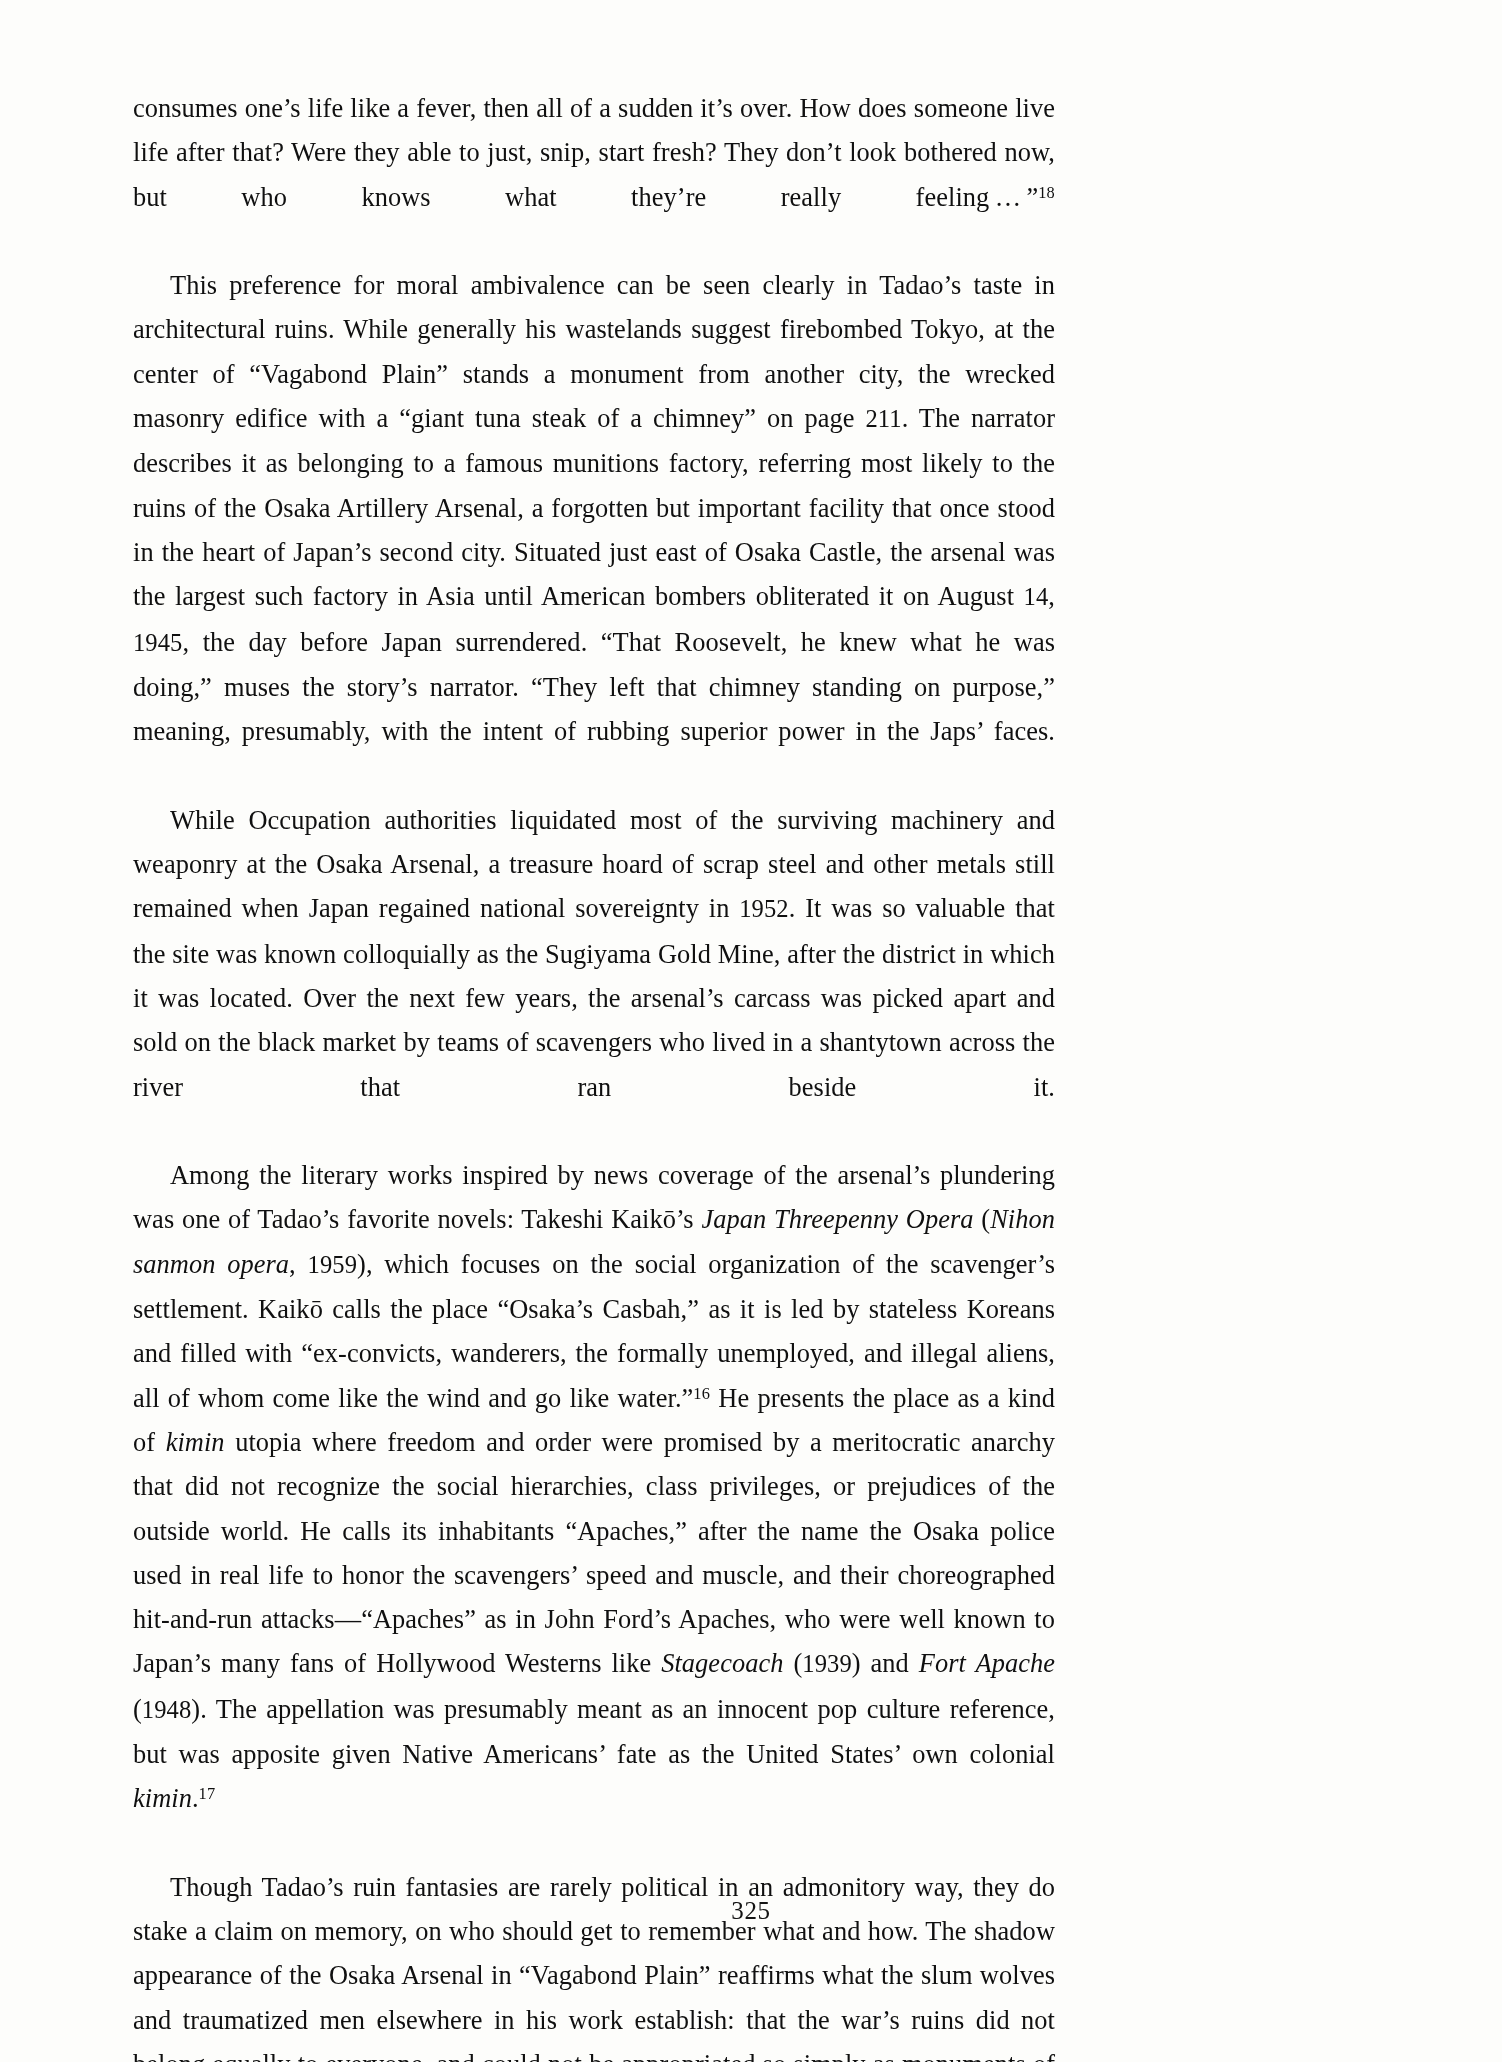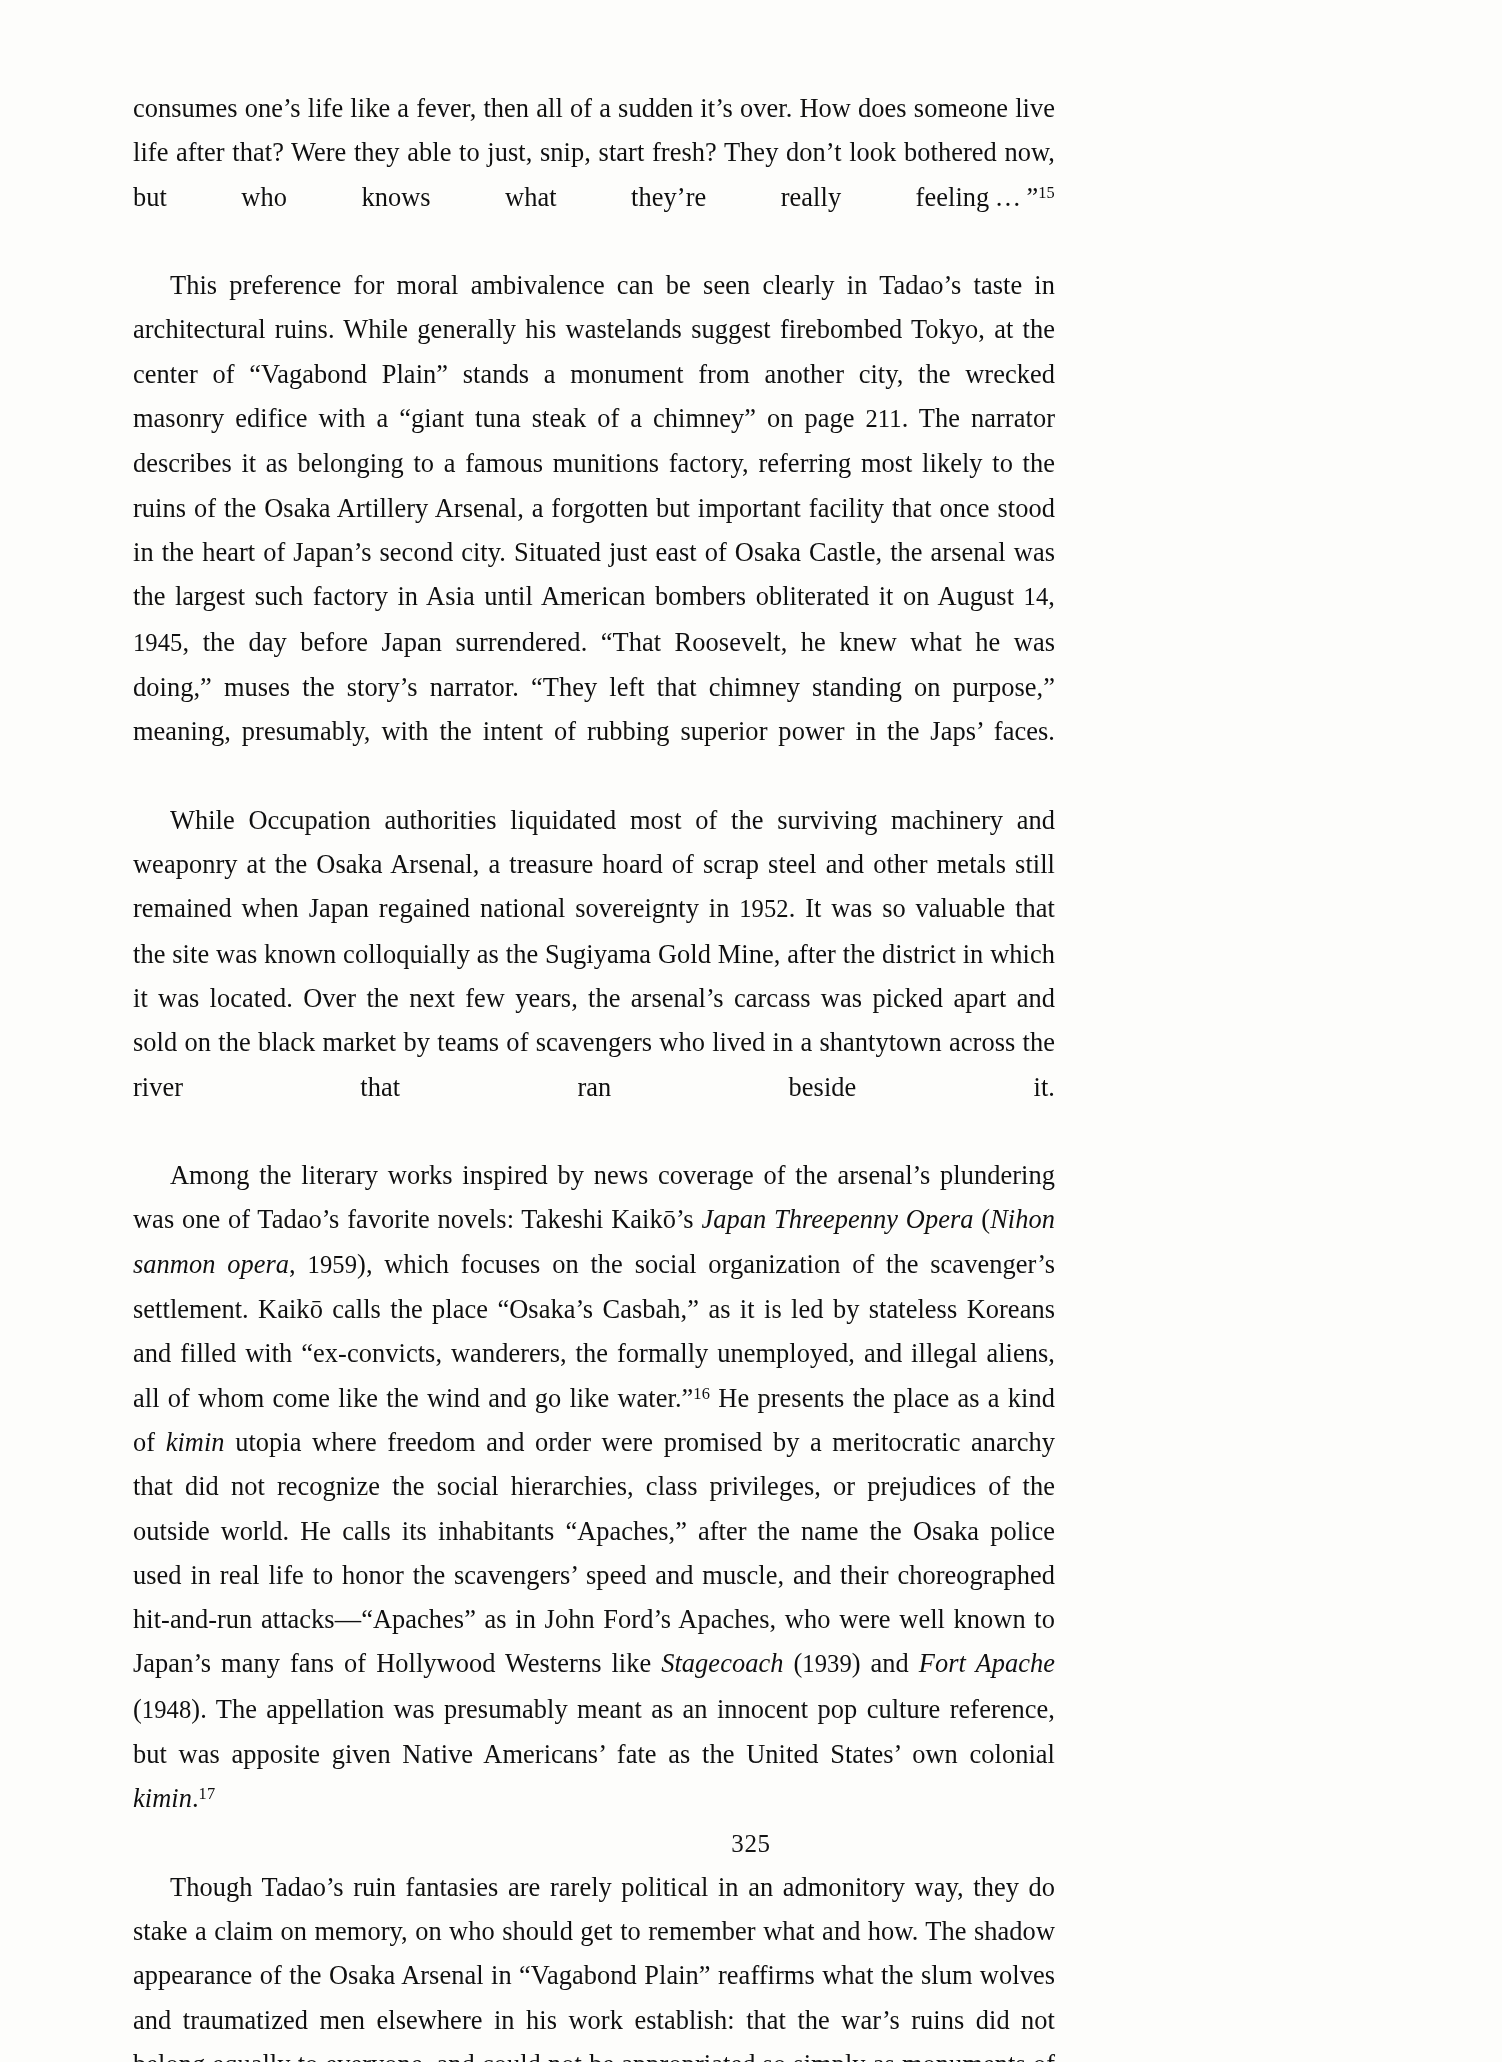--- a/index.html
+++ b/index.html
@@ -55,35 +55,35 @@
     letter-spacing: 0.2px;
   }
   .oldnum {
     font-size: 0.93em;
     letter-spacing: 0.1px;
   }
   .folio {
     position: absolute;
     left: 0;
     right: 0;
-    top: 1830px;
+    top: 1897px;
     text-align: center;
     font-family: "Liberation Serif", "DejaVu Serif", serif;
     font-size: 25px;
     color: #141414;
     letter-spacing: 0.6px;
   }
 </style>
 </head>
 <body>
 
 <div class="page">
 
   <div class="text-block" id="text-column">
-      <p class="para cont"><span>consumes one’s life like a fever, then all of a sudden it’s over. How does someone live life after that? Were they able to just, snip, start fresh? They don’t look bothered now, but who knows what they’re really feeling … ”</span><sup>15</sup></p>
+      <p class="para cont"><span>consumes one’s life like a fever, then all of a sudden it’s over. How does someone live life after that? Were they able to just, snip, start fresh? They don’t look bothered now, but who knows what they’re really feeling … ”</span><sup>18</sup></p>
       <p class="para indent"><span>This preference for moral ambivalence can be seen clearly in Tadao’s taste in architectural ruins. While generally his wastelands suggest firebombed Tokyo, at the center of “Vagabond Plain” stands a monument from another city, the wrecked masonry edifice with a “giant tuna steak of a chimney” on page </span><span class="oldnum">211</span><span>. The narrator describes it as belonging to a famous munitions factory, referring most likely to the ruins of the Osaka Artillery Arsenal, a forgotten but important facility that once stood in the heart of Japan’s second city. Situated just east of Osaka Castle, the arsenal was the largest such factory in Asia until American bombers obliterated it on August </span><span class="oldnum">14</span><span>, </span><span class="oldnum">1945</span><span>, the day before Japan surrendered. “That Roosevelt, he knew what he was doing,” muses the story’s narrator. “They left that chimney standing on purpose,” meaning, presumably, with the intent of rubbing superior power in the Japs’ faces.</span></p>
       <p class="para indent"><span>While Occupation authorities liquidated most of the surviving machinery and weaponry at the Osaka Arsenal, a treasure hoard of scrap steel and other metals still remained when Japan regained national sovereignty in </span><span class="oldnum">1952</span><span>. It was so valuable that the site was known colloquially as the Sugiyama Gold Mine, after the district in which it was located. Over the next few years, the arsenal’s carcass was picked apart and sold on the black market by teams of scavengers who lived in a shantytown across the river that ran beside it.</span></p>
       <p class="para indent"><span>Among the literary works inspired by news coverage of the arsenal’s plundering was one of Tadao’s favorite novels: Takeshi Kaikō’s </span><i>Japan Threepenny Opera</i><span> (</span><i>Nihon sanmon opera</i><span>, </span><span class="oldnum">1959</span><span>), which focuses on the social organization of the scavenger’s settlement. Kaikō calls the place “Osaka’s Casbah,” as it is led by stateless Koreans and filled with “ex-convicts, wanderers, the formally unemployed, and illegal aliens, all of whom come like the wind and go like water.”</span><sup>16</sup><span> He presents the place as a kind of </span><i>kimin</i><span> utopia where freedom and order were promised by a meritocratic anarchy that did not recognize the social hierarchies, class privileges, or prejudices of the outside world. He calls its inhabitants “Apaches,” after the name the Osaka police used in real life to honor the scavengers’ speed and muscle, and their choreographed hit-and-run attacks—“Apaches” as in John Ford’s Apaches, who were well known to Japan’s many fans of Hollywood Westerns like </span><i>Stagecoach</i><span> (</span><span class="oldnum">1939</span><span>) and </span><i>Fort Apache</i><span> (</span><span class="oldnum">1948</span><span>). The appellation was presumably meant as an innocent pop culture reference, but was apposite given Native Americans’ fate as the United States’ own colonial </span><i>kimin</i><span>.</span><sup>17</sup></p>
       <p class="para indent"><span>Though Tadao’s ruin fantasies are rarely political in an admonitory way, they do stake a claim on memory, on who should get to remember what and how. The shadow appearance of the Osaka Arsenal in “Vagabond Plain” reaffirms what the slum wolves and traumatized men elsewhere in his work establish: that the war’s ruins did not belong equally to everyone, and could not be appropriated so simply as monuments of melancholic peace. Even a place like Hiroshima was guilty on this count. As many historians have argued, a singular focus on Japanese </span></p>
     </div>
 
   <div class="folio">325</div>
 
 </div>
 

